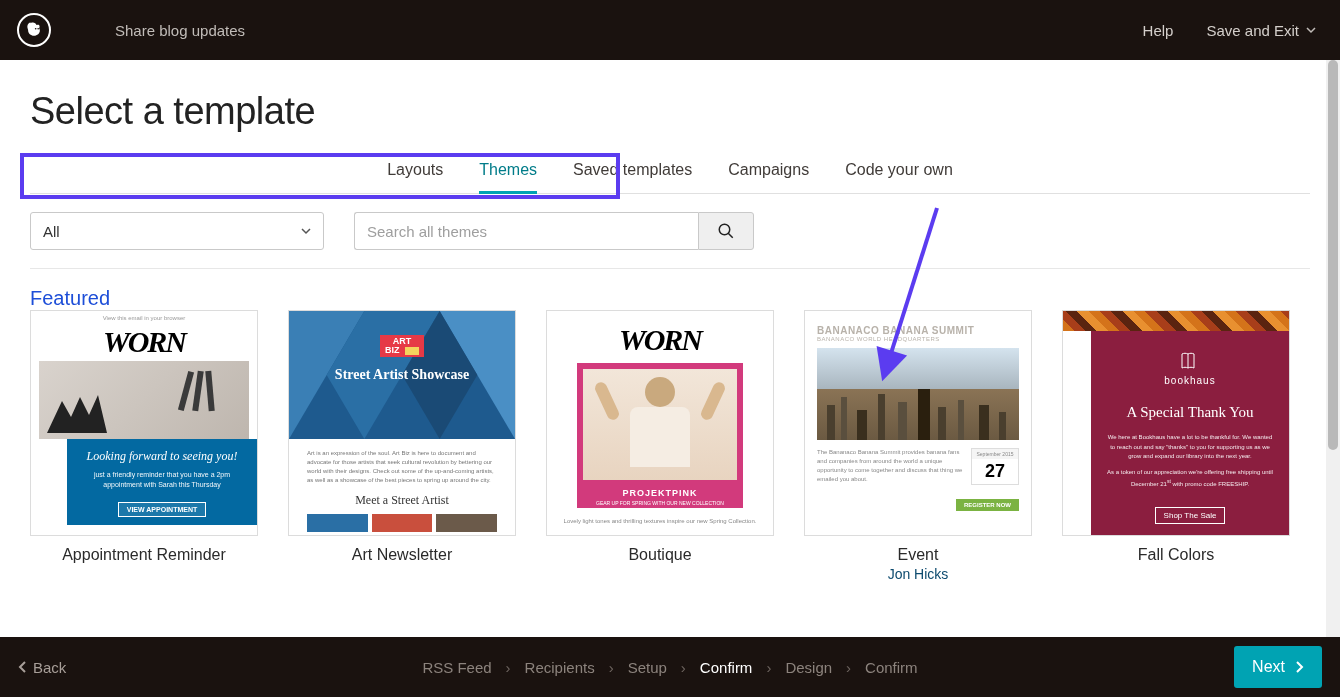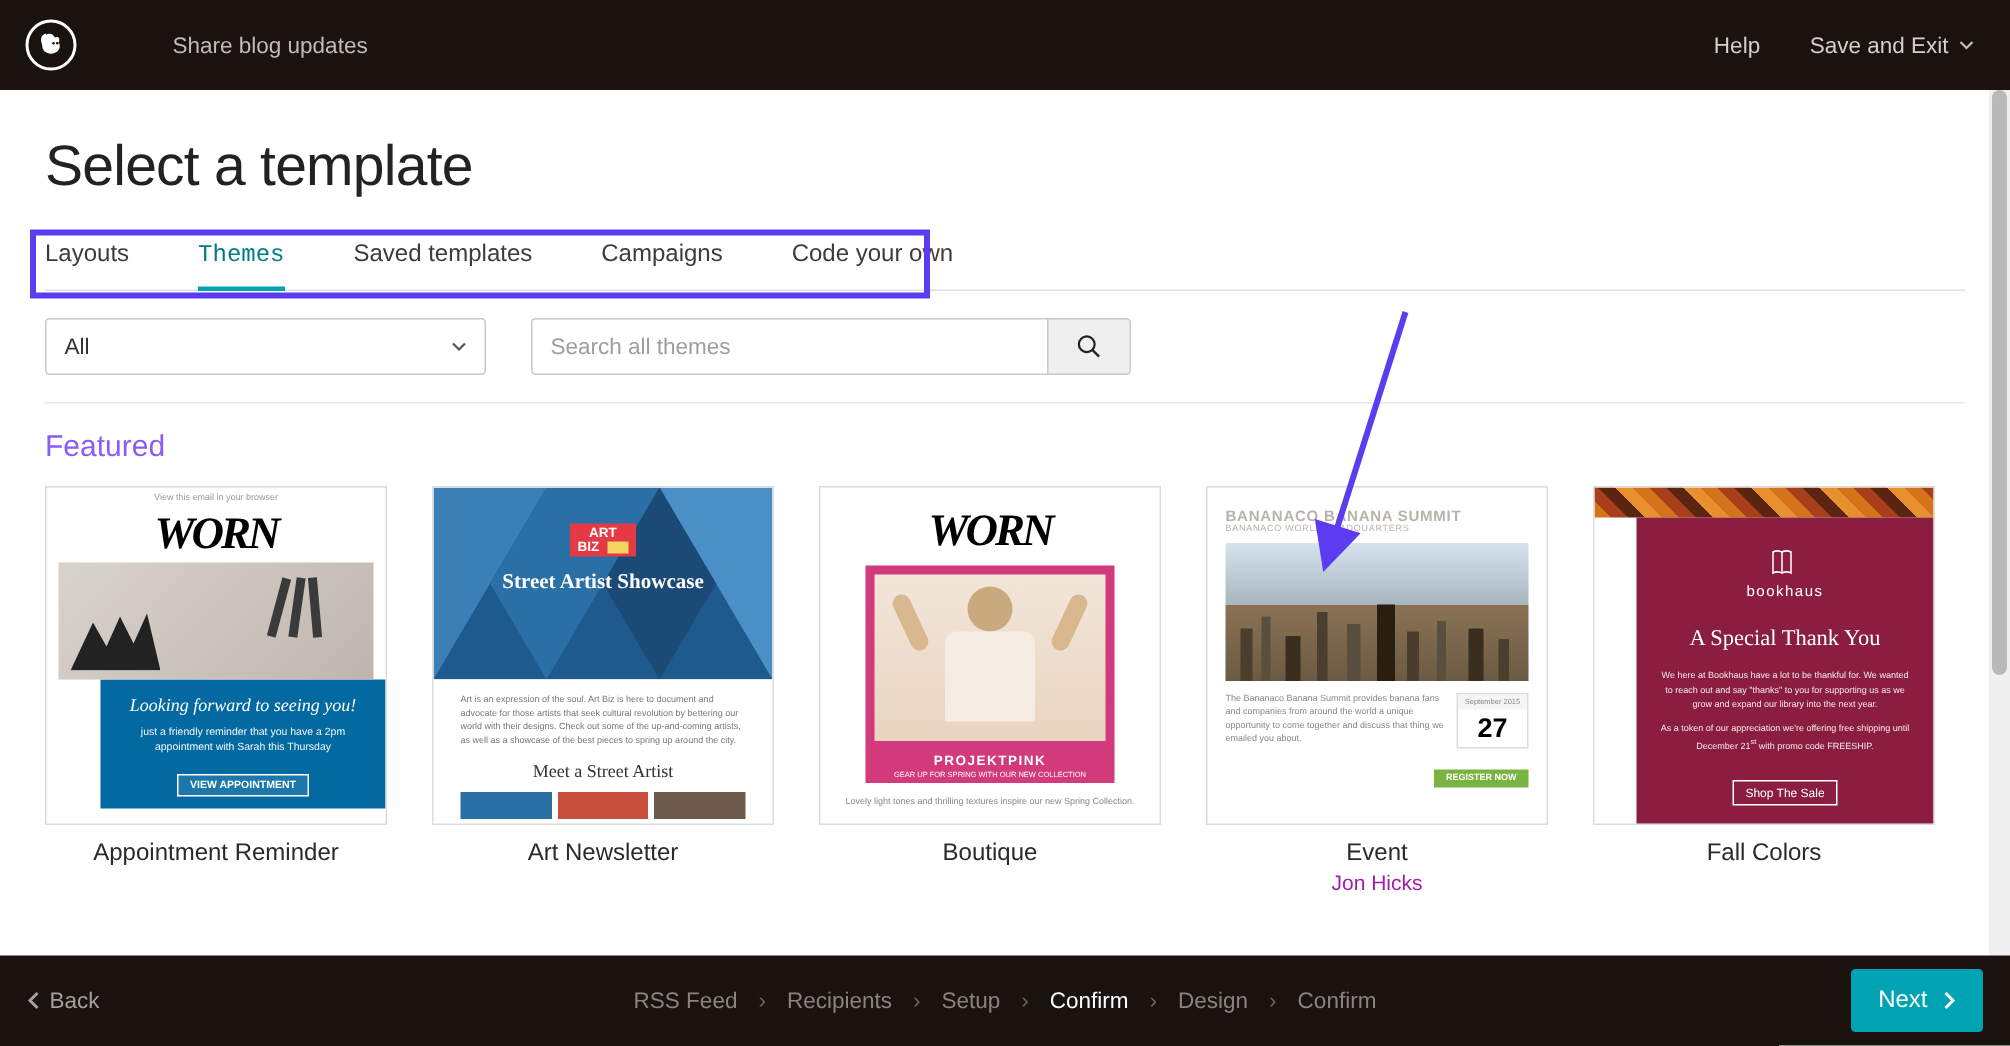--- a/index.html
+++ b/index.html
@@ -12,38 +12,38 @@
   .campaign-name { font-size: 15px; color:#c1bcb8;margin-left:47px; }
   .topbar-right { margin-left:auto; display:flex; align-items:center; gap: 33px; padding-right: 24px; font-size:15px; }
   .topbar-right .save { display:flex; align-items:center; gap:7px; }
   .chev-down { width:10px; height:10px; }
   
   .content { position:relative; padding: 30px 30px 0 30px; height: 577px; overflow:hidden; }
   .page-title { font-size: 38px; font-weight: 400; color:#222; letter-spacing: -0.5px; margin-bottom: 28px; }
   
   .tab-wrap { position: relative; }
   .tab-highlight { position:absolute; top:-8px; left:-10px; width:600px; height:46px; border:4px solid #5b3cf0; pointer-events:none; }
-  .tabs { display:flex; gap: 46px; border-bottom:1px solid #e0e0e0; padding-bottom: 0; margin-bottom: 18px; }
+  .tabs { display:flex; gap: 36px; border-bottom:1px solid #e0e0e0; padding-bottom: 0; margin-bottom: 18px; justify-content: center; }
   .tab { font-size:16px; color:#403b38; padding: 0 0 12px 0; cursor:pointer; }
-  .tab.active { color:#007c89; font-weight:500; border-bottom: 3px solid #00a3b3; margin-bottom:-1px;font-family:Liberation Mono, monospace; }
+  .tab.active { color:#007c89; font-weight:500; border-bottom: 3px solid #00a3b3; margin-bottom:-1px; }
   
   .filter-row { display:flex; gap:30px; margin-bottom: 18px; }
   .dropdown { width: 294px; height: 38px; border:1px solid #c9c9c9; border-radius:3px; display:flex; align-items:center; padding: 0 12px; justify-content:space-between; font-size:15px; color:#333;}
   .search-wrap { display:flex; width: 400px; height:38px; }
   .search-input { flex:1; border:1px solid #c9c9c9; border-right:none; border-radius:3px 0 0 3px; padding: 0 12px; font-size:15px; outline:none; }
   .search-input::placeholder { color:#9e9e9e; }
   .search-btn { width:56px; border:1px solid #c9c9c9; background:#efefef; border-radius:0 3px 3px 0; display:flex; align-items:center; justify-content:center; }
   
   .section-divider { border-top:1px solid #e7e7e7; padding-top:18px; }
-  .section-title { font-size:20px; color:#8b5cf6; margin-bottom:14px; }
+  .section-title { font-size:20px; color:#1d4ed8; }
   .card-row { display:flex; gap:30px; }
   .card { width:228px; }
   .thumb { width:228px; height:226px; border:1px solid #dcdcdc; background:#fff; overflow:hidden; position:relative; }
   .card-title { text-align:center; font-size:16px; color:#2a2a2a; margin-top:10px; font-weight:500;}
-  .card-sub { text-align:center; font-size:14px; color:#a21caf; margin-top:2px; }
+  .card-sub { text-align:center; font-size:14px; color:#0c4a6e; margin-top:2px; }
   
   .arrow { position:absolute; top:144px; left:875px; pointer-events:none; }
   
   .scroll-track { position:absolute; top:60px; right:0; width:14px; height:577px; background:#f0f0f0; }
   .scroll-thumb { position:absolute; top:0; left:2px; width:10px; height:390px; background:#b9b9b9; border-radius:5px; }
   
   .footer { position:absolute; bottom:0; left:0; right:0; height:60px; background:#1a120f; display:flex; align-items:center; color:#a89f99; padding: 0 18px; }
   .back { display:flex; align-items:center; gap:6px; font-size:15px; }
   .steps { position:absolute; left:50%; transform:translateX(-50%); display:flex; align-items:center; gap:14px; font-size:15px; }
   .step { color:#8c837d; }

